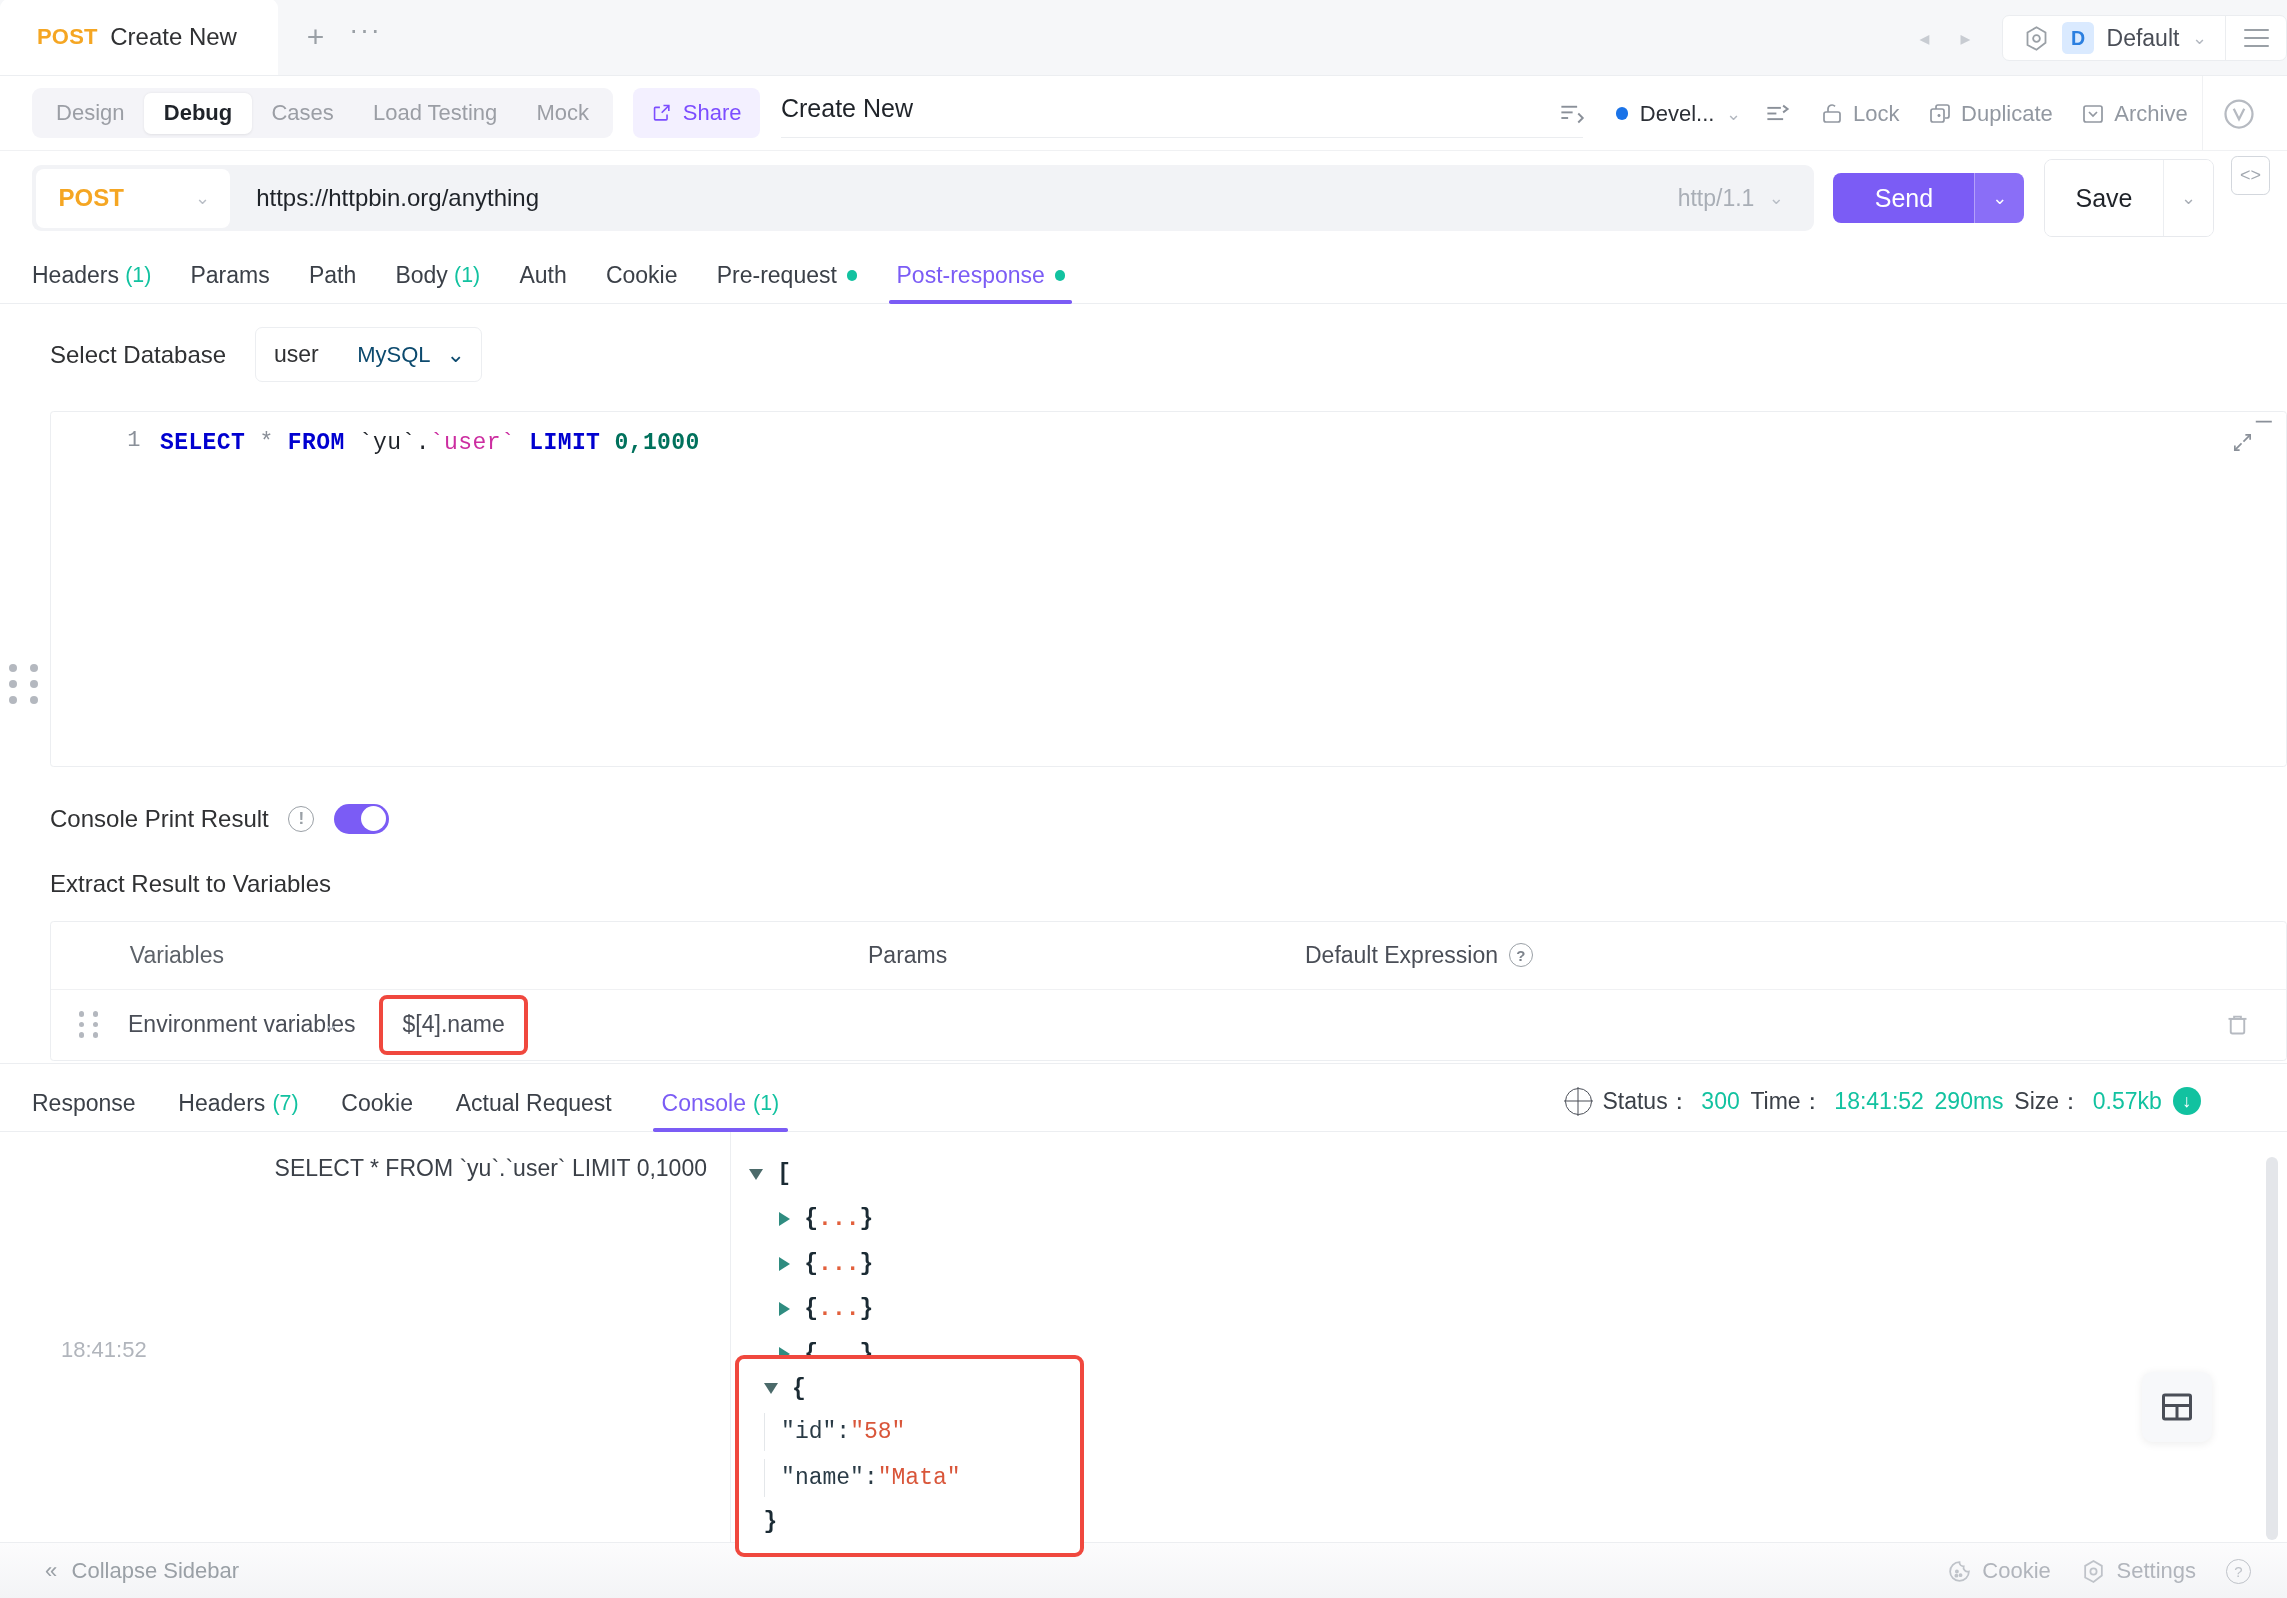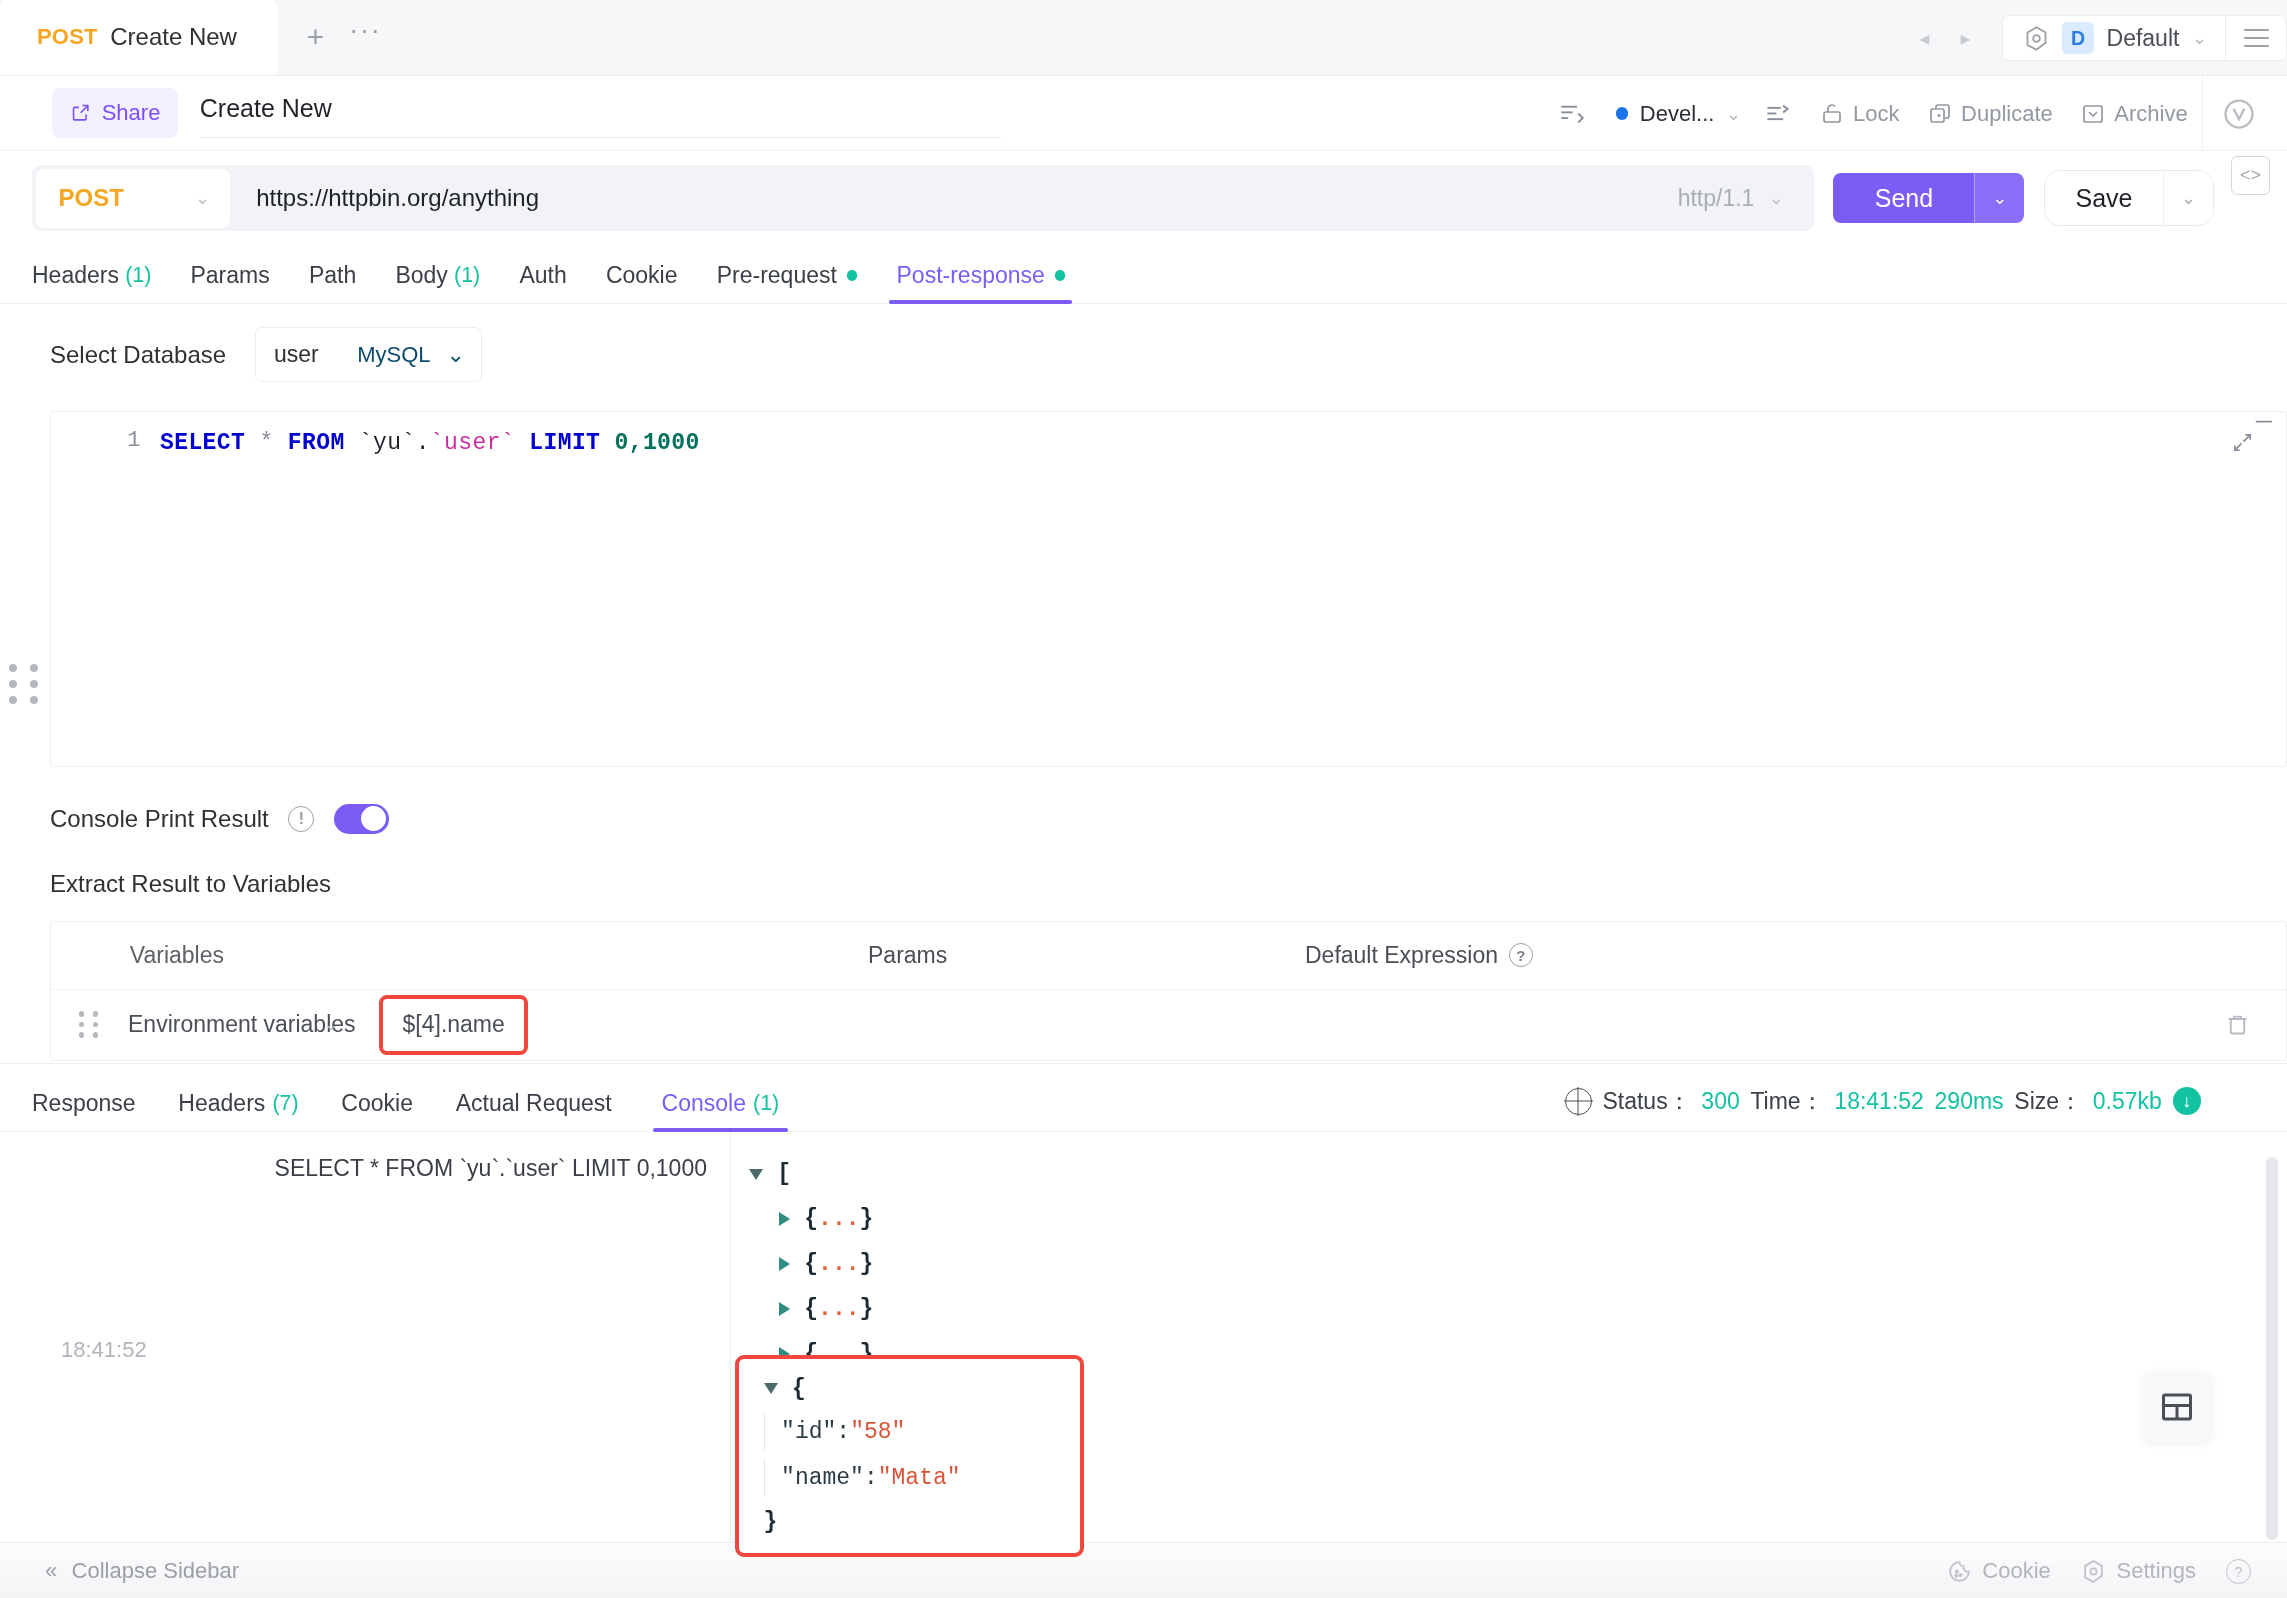--- a/index.html
+++ b/index.html
@@ -106,21 +106,21 @@
   .send-group { display:flex; margin-left: 19.6px; height: 50px; }
   .send-btn {
     background: #7b5cf5; color: #fff; font-size: 25px; border-radius: 8px 0 0 8px;
     display:flex; align-items:center; justify-content:center; width: 141px; font-weight: 500;
   }
   .send-caret {
     background: #8a6ef7; color: #fff; width: 50px; border-radius: 0 8px 8px 0;
     display:flex; align-items:center; justify-content:center; font-size: 18px;
     border-left: 0.9px solid rgba(255,255,255,.35);
   }
-  .save-group { display:flex; margin-left: 19.6px; height: 56px; border: 0.9px solid #e7e9ed; border-radius: 16px; overflow:hidden; }
+  .save-group { display:flex; margin-left: 19.6px; height: 78px; border: 0.9px solid #e7e9ed; border-radius: 8px; overflow:hidden; }
   .save-btn { color:#1f2329; font-size: 25px; display:flex; align-items:center; justify-content:center; width: 118px; background:#fff; }
   .save-caret { width: 50px; display:flex; align-items:center; justify-content:center; color:#a9aeb6; font-size: 18px; border-left: 0.9px solid #eceef1; background:#fff; }
   .urlrow-rail { width: 73px; display:flex; align-items:flex-start; justify-content:center; height: 94px; padding-top: 5.3px; }
   .code-sq {
     width: 39px; height: 39px; border: 1.3px solid #d3d7dd; border-radius: 6.2px;
     display:flex; align-items:center; justify-content:center; color:#a2a8b0; font-size: 18px;
   }
 
   
   .subtabs {
@@ -297,20 +297,27 @@
               <i></i>
               <i></i>
               <i></i>
             </span>
         </div>
       </div>
     </div>
   </div>
 
   <div class="toolbar2">
+    <div class="seg">
+      <div class="seg-item">Design</div>
+      <div class="seg-item on">Debug</div>
+      <div class="seg-item">Cases</div>
+      <div class="seg-item">Load Testing</div>
+      <div class="seg-item">Mock</div>
+    </div>
     <div class="share-btn">
       <span>
         <svg width="21.4" height="21.4" viewBox="0 0 24 24" fill="none" stroke="#7c4dff" stroke-width="1.8">
           <path d="M14 4h6v6"></path>
             <path d="M20 4l-8 8"></path>
             <path d="M18 14v5a1 1 0 0 1-1 1H5a1 1 0 0 1-1-1V7a1 1 0 0 1 1-1h5"></path>
         </svg>
       </span>
       <span>Share</span>
     </div>

